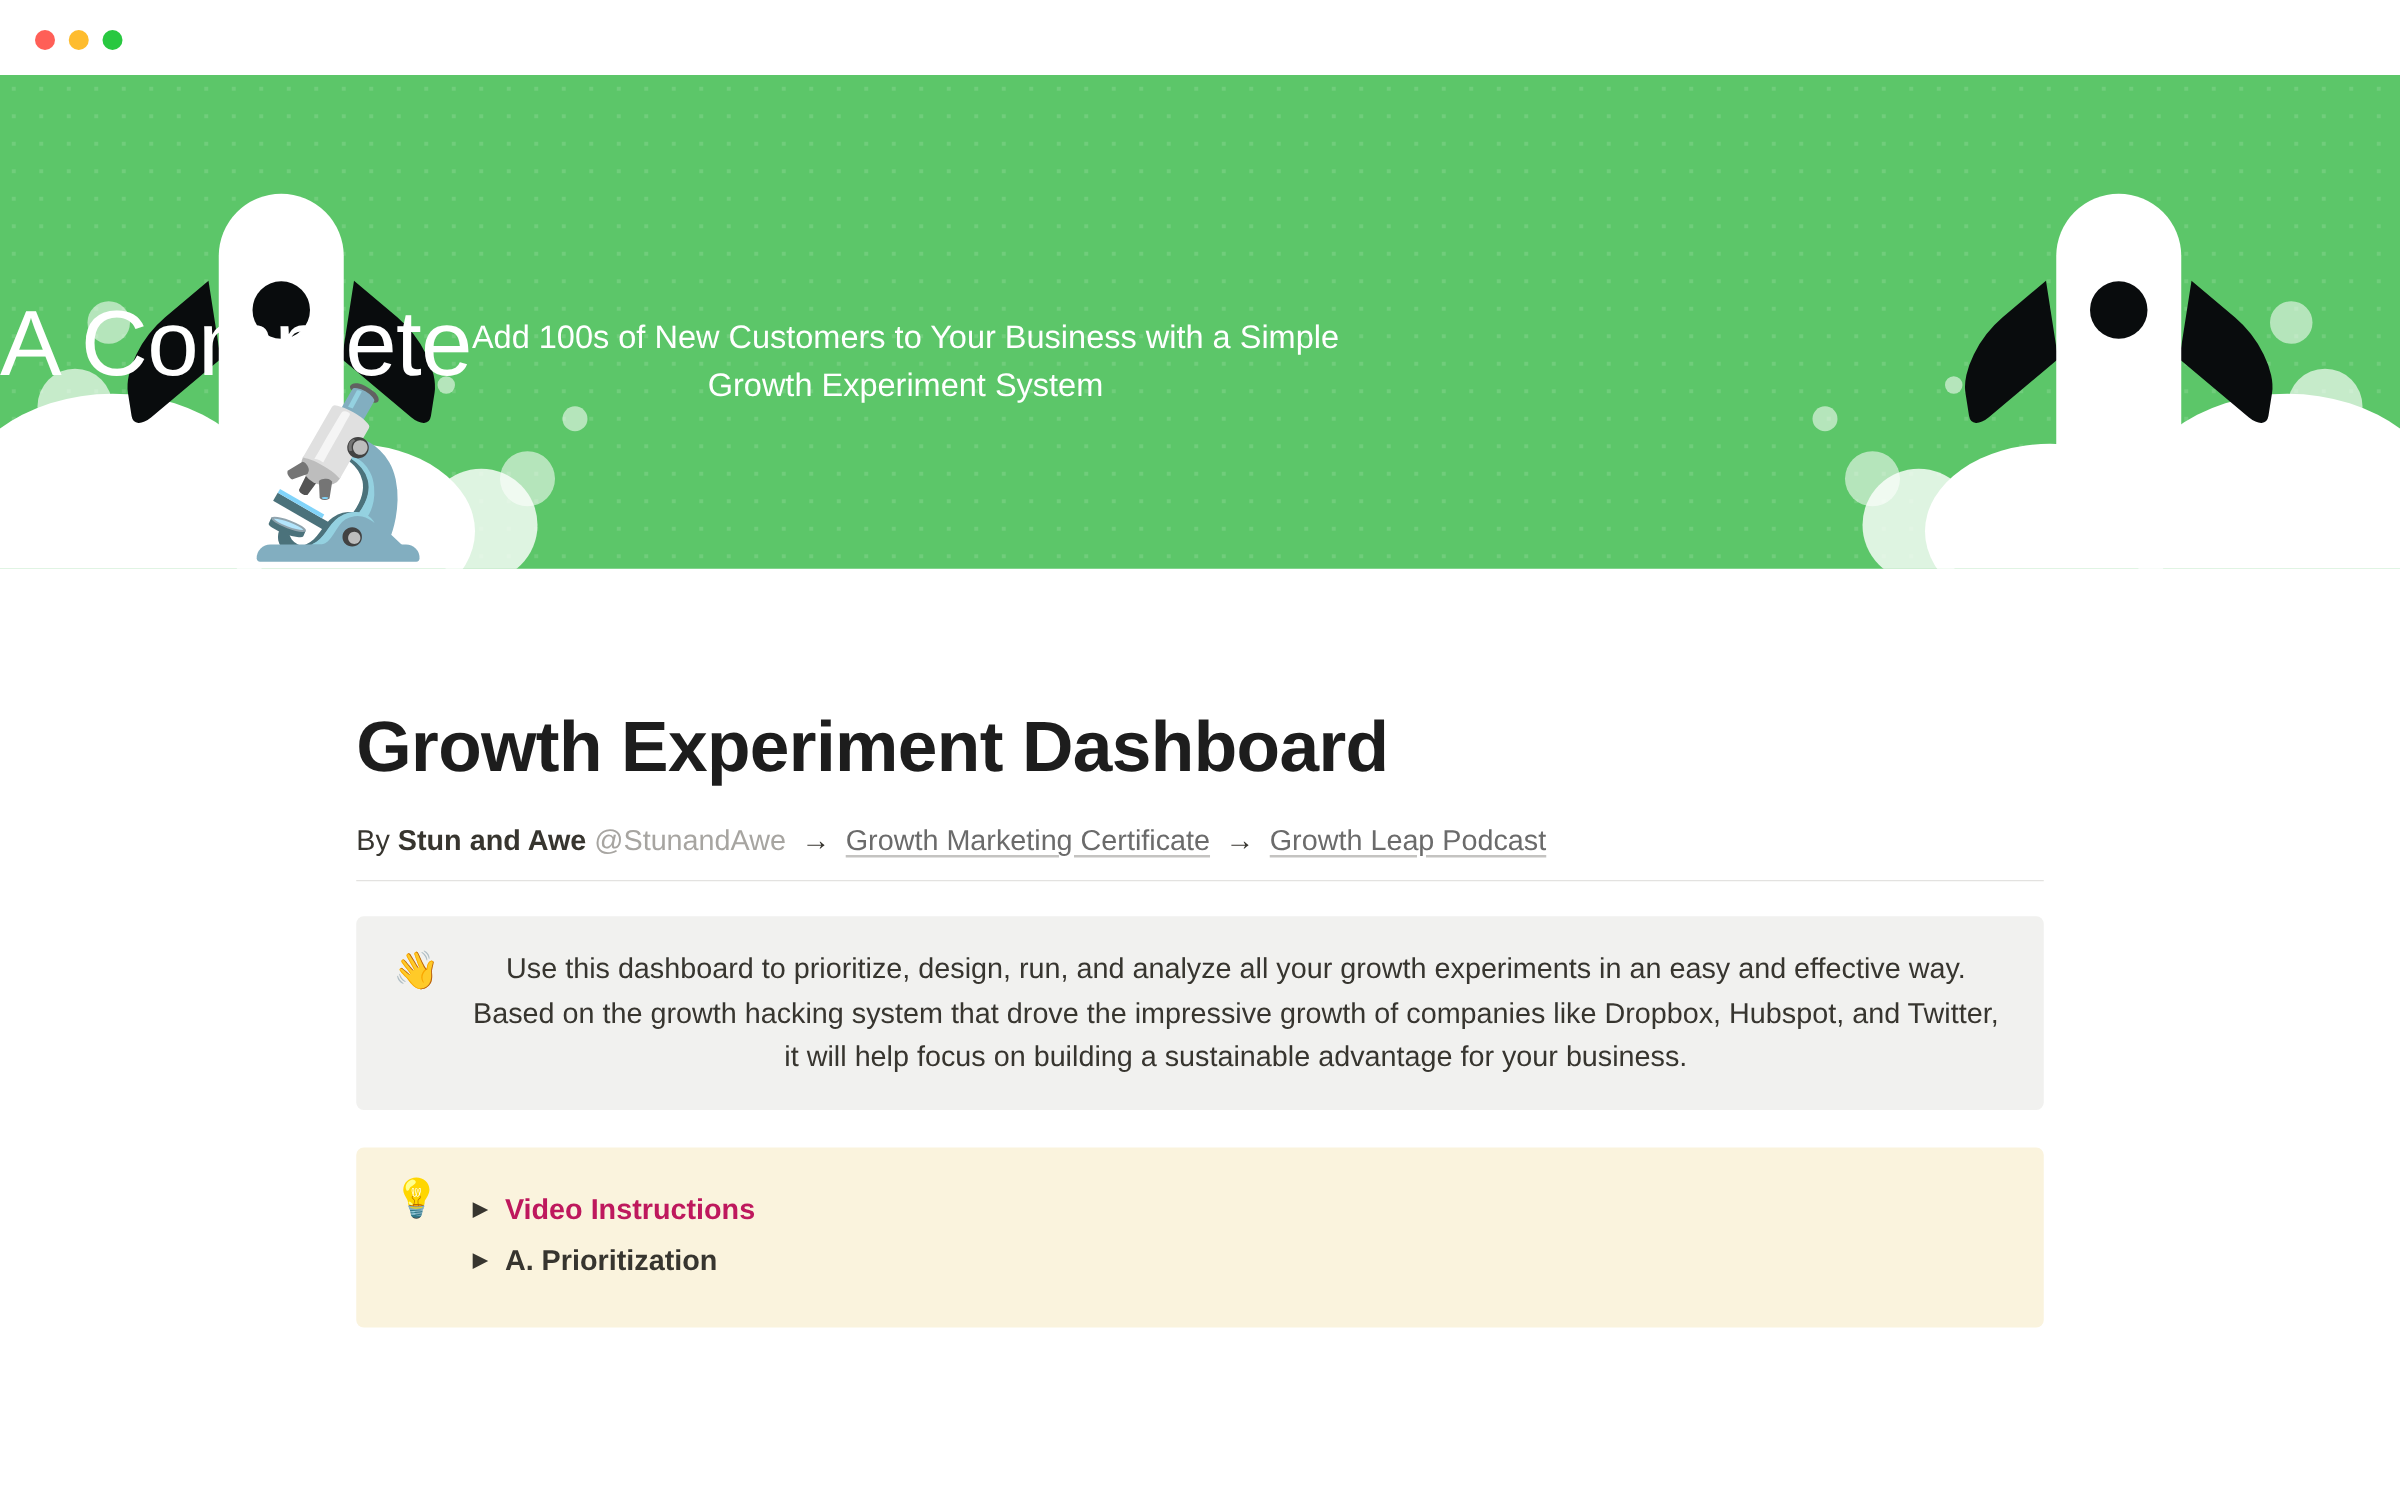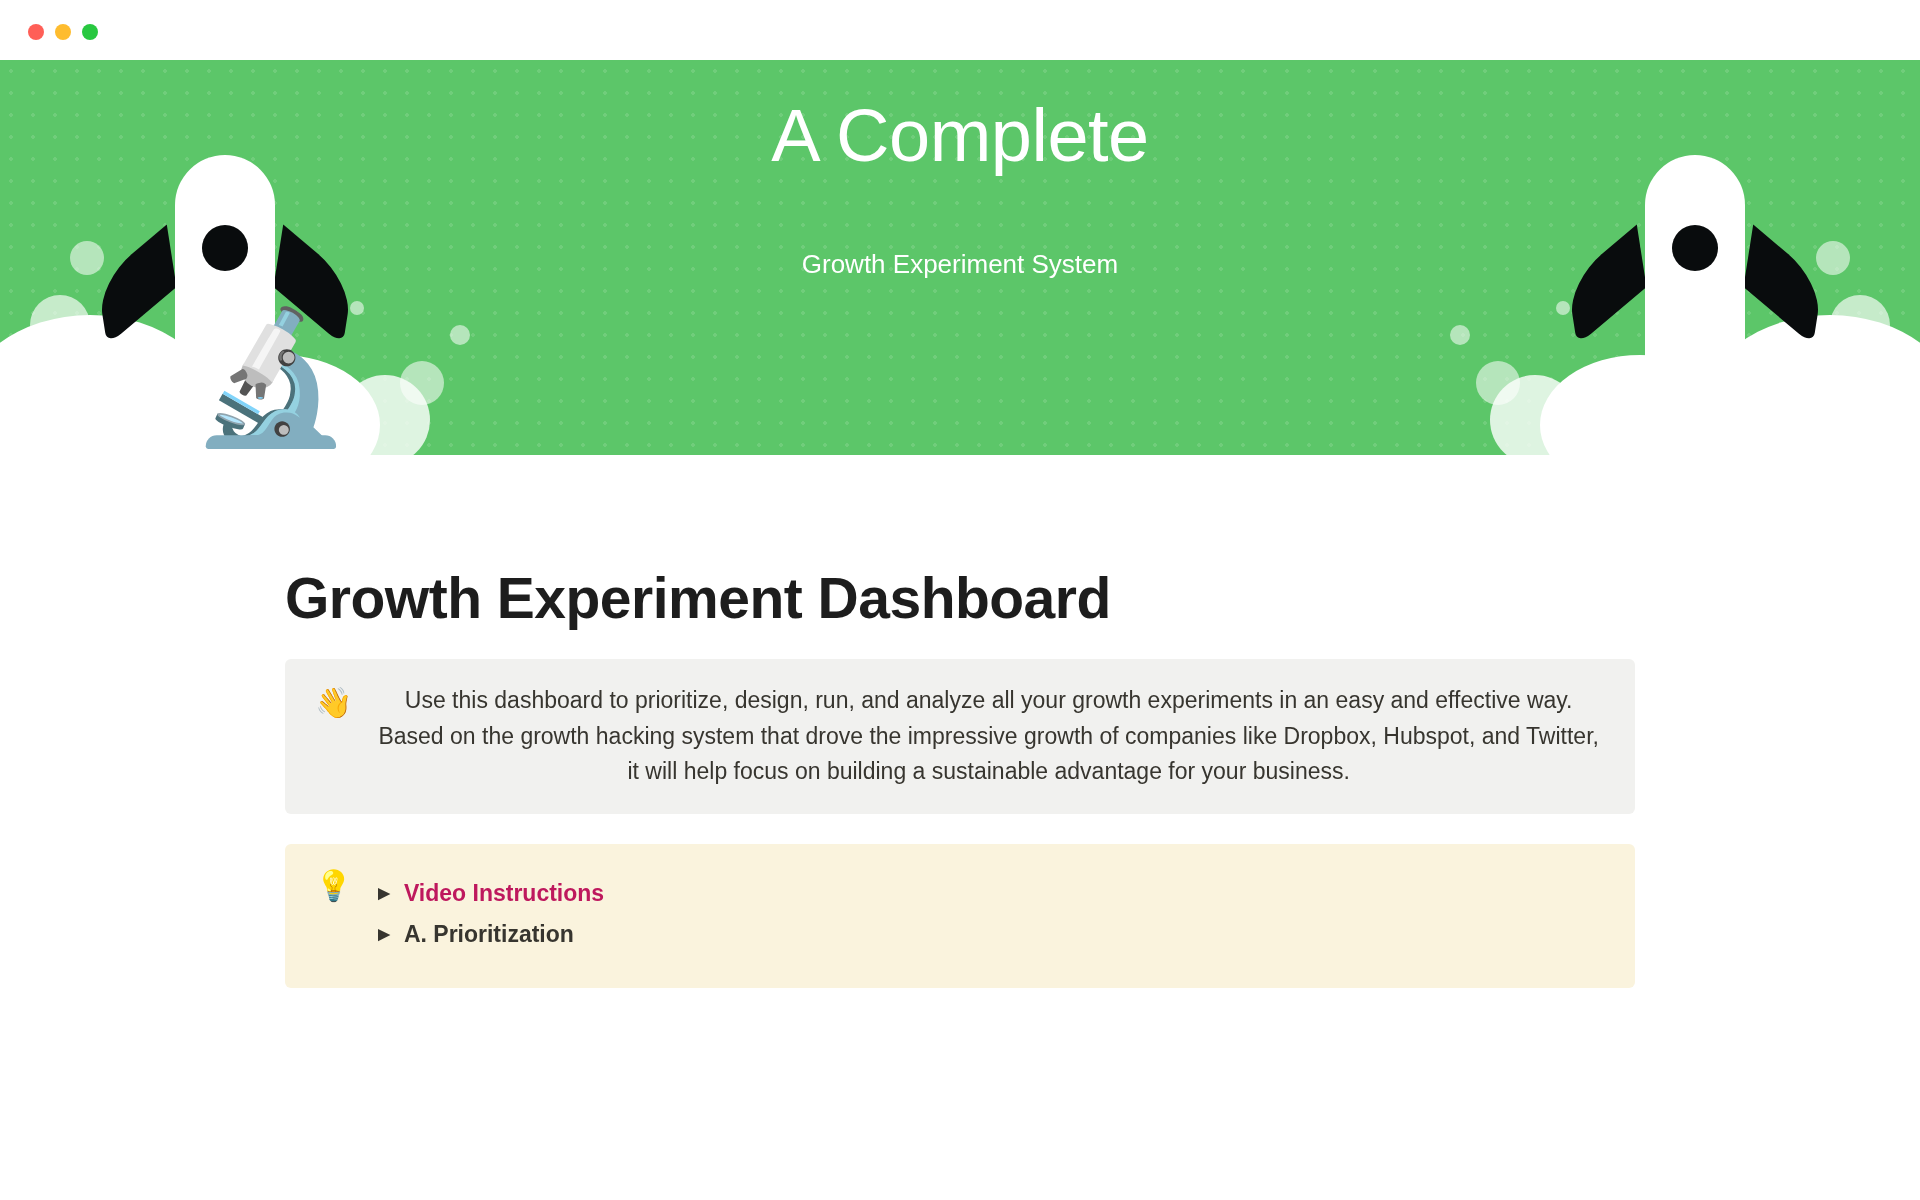--- a/index.html
+++ b/index.html
@@ -33,21 +33,21 @@
 
 
 .hero {
   position: relative;
   width: 100%;
   height: 395px;
   margin-top: 60px;
   background: #5cc669;
   overflow: hidden;
   display: flex;
-  flex-direction: column;
+  flex-direction: row;
   align-items: center;
   justify-content: flex-start;
   padding-top: 35px;
 }
 
 
 .hero::before {
   content: "";
   position: absolute;
   inset: 0;
@@ -287,30 +287,36 @@
     <div class="rocket-fin fr"></div>
     <div class="rocket-body">
         <div class="rocket-window"></div>
       </div>
   </div>
 
   <div class="hero-title">
     <span>A Complete</span><br>
   </div>
   <div class="hero-sub">
-    <br>
+    <span>Add 100s of New Customers to Your Business with a Simple</span><br>
     <span>Growth  Experiment System</span>
   </div>
 </div>
 
 <div class="page-icon">🔬</div>
 
 <div class="content">
   <h1 class="page-title">Growth Experiment Dashboard</h1>
 
+  <div class="byline">
+    <span>By </span><span class="bold">Stun and Awe</span><span class="handle"> @StunandAwe </span><span class="arrow">→</span>
+    <a>Growth Marketing Certificate</a>
+    <span class="arrow">→</span>
+    <a>Growth Leap Podcast</a>
+  </div>
 
   <div class="callout-grey">
     <div class="callout-emoji">👋</div>
     <div class="callout-text">Use this dashboard to prioritize, design, run, and analyze all your growth experiments in an easy and effective way. Based on the growth hacking system that drove the impressive growth of companies like Dropbox, Hubspot, and Twitter, it will help focus on building a sustainable advantage for your business.</div>
   </div>
 
   <div class="callout-yellow">
     <div class="callout-emoji">💡</div>
     <div class="callout-yellow-body">
 

